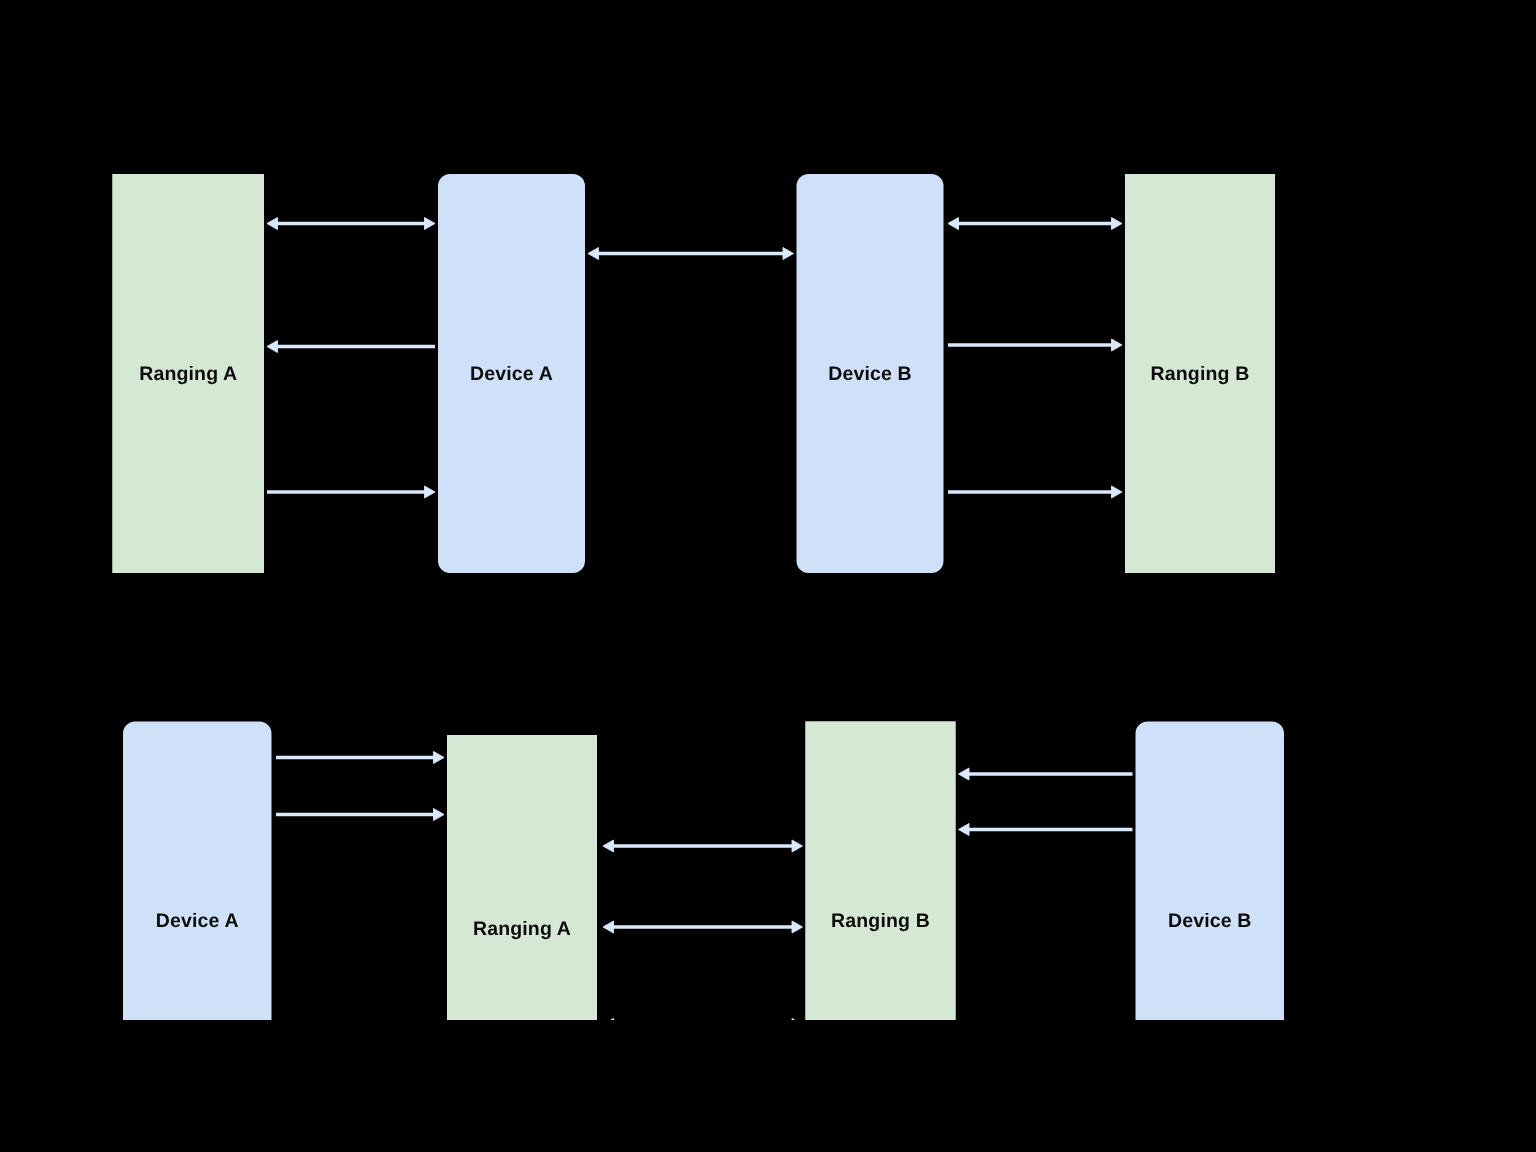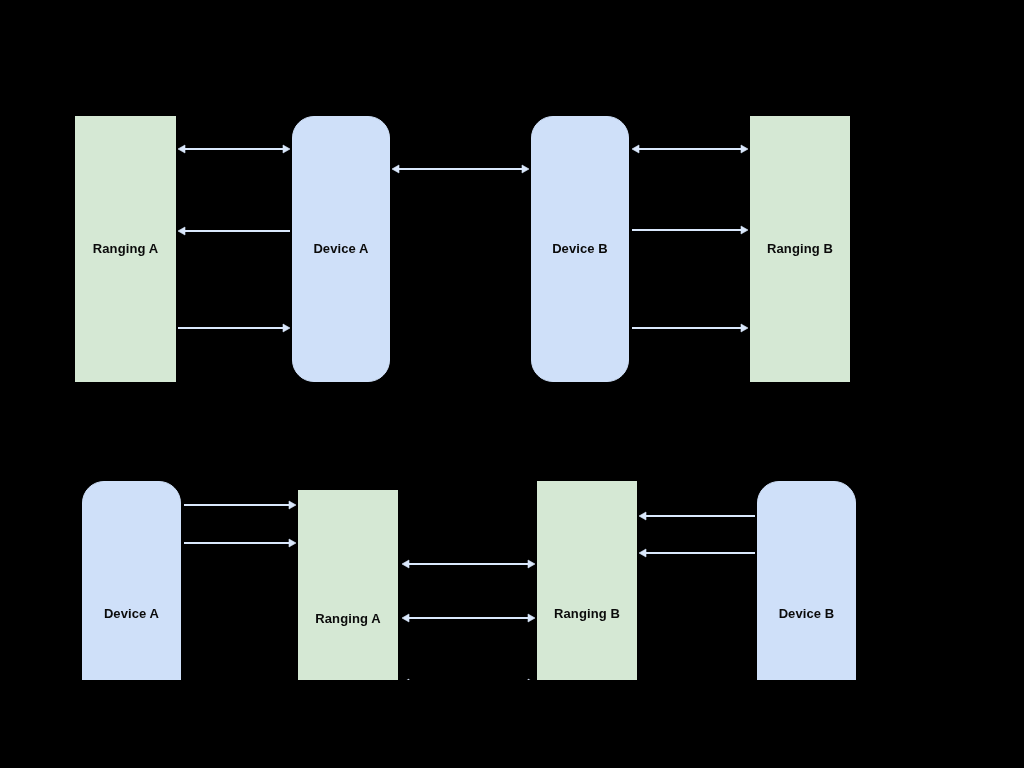--- a/index.html
+++ b/index.html
@@ -31,21 +31,21 @@
     line-height: 1.2;
   }
   .node.green {
     background: #d5e8d4;
     border: 1px solid #d5e8d4;
     border-radius: 0px;
   }
   .node.blue {
     background: #cfe0f9;
     border: 1px solid #cfe0f9;
-    border-radius: 22px;
+    border-radius: 8px;
   }
   .node .node-label {
     display: block;
     pointer-events: none;
   }
   
   #arrow-layer {
     position: absolute;
     left: 0;
     top: 0;

